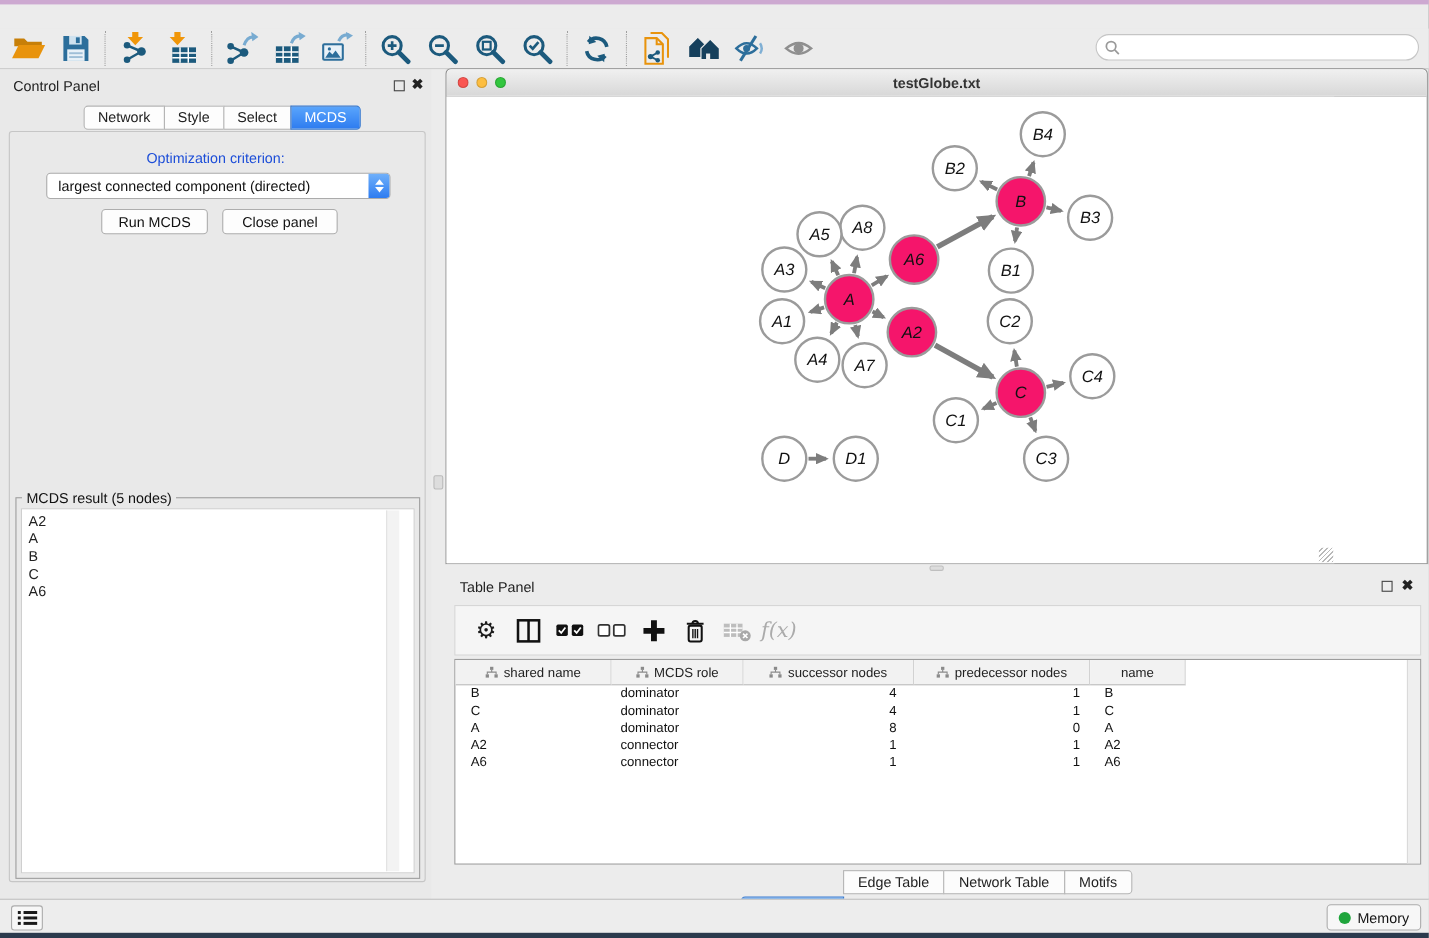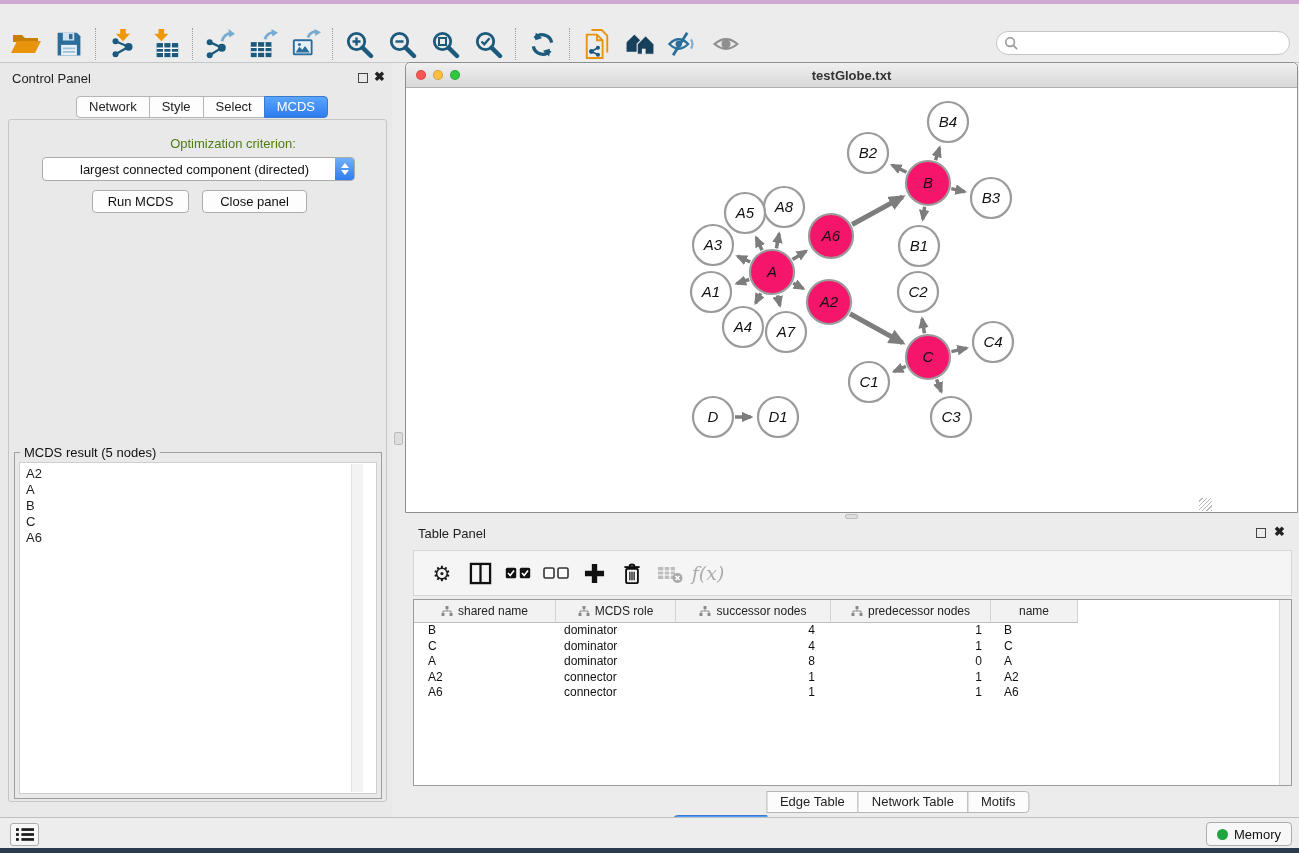--- a/index.html
+++ b/index.html
@@ -33,23 +33,23 @@
   .float-ico{position:absolute;top:10px;width:10px;height:10px;border:1.5px solid #444;}
   .close-ico{position:absolute;top:6px;font-size:13px;font-weight:bold;color:#222;line-height:16px;}
   .cp-tabs{position:absolute;left:77px;top:33px;display:flex;}
   .cp-tab{height:22px;line-height:20px;padding:0 12px;font-size:13px;background:#FDFDFD;
           border:1px solid #B5B5B5;margin-left:-1px;color:#222;}
   .cp-tab:first-child{border-radius:4px 0 0 4px;}
   .cp-tab:last-child{border-radius:0 4px 4px 0;}
   .cp-tab.active{background:linear-gradient(#5AA5FC,#2E7CF0);color:#fff;border-color:#3A7BD0;}
   .cp-frame{position:absolute;left:8px;top:56px;width:379px;height:746px;height:683px;
             border:1px solid #C6C6C6;border-radius:3px;background:#E9E9E9;}
-  .opt-label{position:absolute;left:0;width:392px;top:73px;text-align:center;font-size:13px;color:#4d7c0f;margin-left:37px;}
+  .opt-label{position:absolute;left:0;width:392px;top:73px;text-align:center;font-size:13px;color:#1d4ed8;}
   .dropdown{position:absolute;left:42px;top:94px;width:313px;height:24px;background:#fff;
-            border:1px solid #ABABAB;border-radius:4px;display:flex;align-items:center;padding-left:27px;}
+            border:1px solid #ABABAB;border-radius:4px;display:flex;align-items:center;}
   .dropdown .dd-text{flex:1;font-size:13px;padding-left:10px;color:#111;white-space:nowrap;overflow:hidden;}
   .dd-stepper{width:19px;height:22px;border-radius:0 3px 3px 0;background:linear-gradient(#6FB0FB,#2E7CF0);
               display:flex;flex-direction:column;align-items:center;justify-content:center;gap:2px;}
   .dd-up{width:0;height:0;border-left:4px solid transparent;border-right:4px solid transparent;border-bottom:5px solid #fff;}
   .dd-down{width:0;height:0;border-left:4px solid transparent;border-right:4px solid transparent;border-top:5px solid #fff;}
   .cp-btn{position:absolute;top:127px;height:23px;background:#FDFDFD;border:1px solid #ADADAD;
           border-radius:4px;font-size:13px;color:#111;display:flex;align-items:center;justify-content:center;}
   .groupbox{position:absolute;left:14px;top:389px;width:368px;height:347px;border:1px solid #9E9E9E;}
   .groupbox-title{position:absolute;top:-8px;left:5px;background:#E9E9E9;padding:0 4px;font-size:13px;color:#111;}
   .result-list{position:absolute;left:4px;right:4px;top:9px;bottom:4px;background:#fff;

